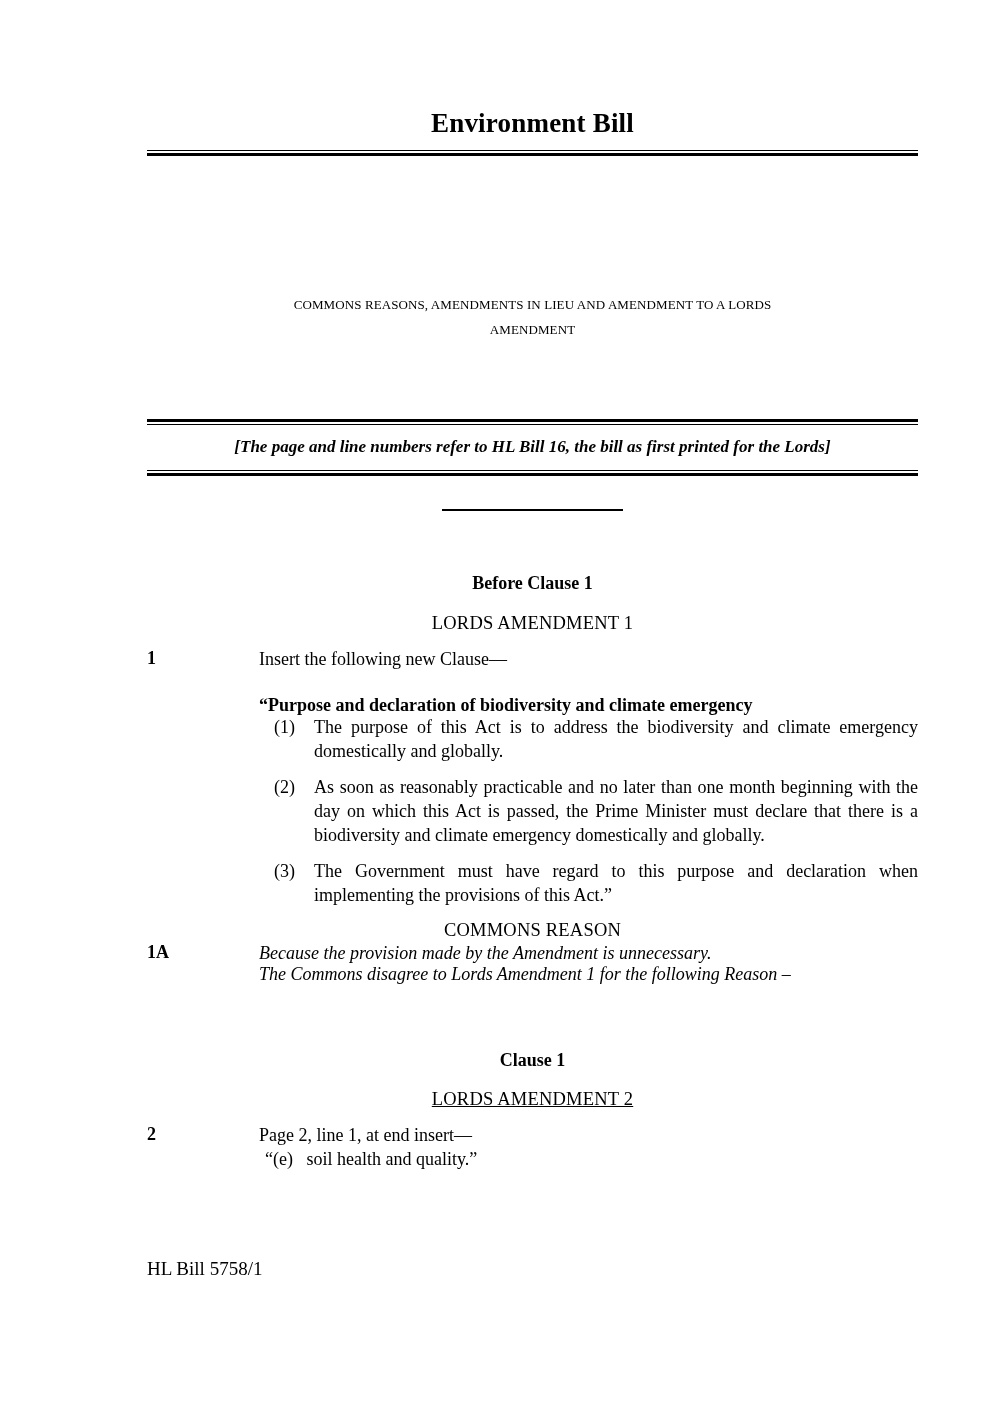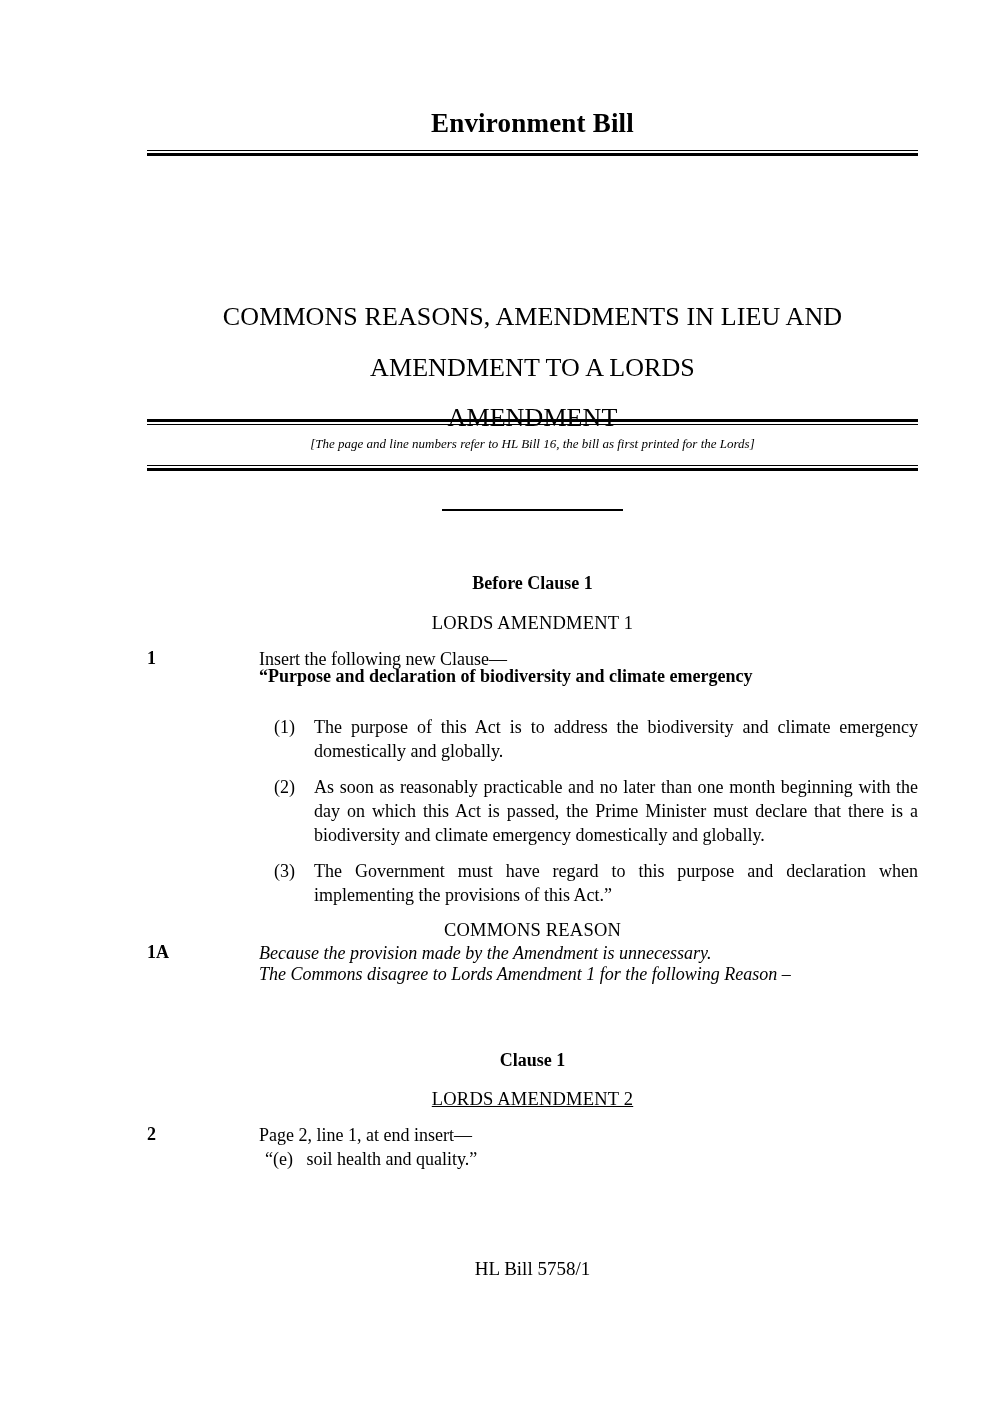--- a/index.html
+++ b/index.html
@@ -53,44 +53,45 @@
   }
   .rule-double-title .thick {
     height: 3px;
     background: #000;
   }
 
   
   .doc-subtitle {
     top: 292px;
     text-align: center;
-    font-size: 26px;
+    font-size: 13px;
     line-height: 1.95;
     letter-spacing: 0.1px;
   }
 
   
   .note-band {
     position: absolute;
     left: 110px;
     width: 771px;
     top: 419px;
   }
   .note-band .rule-top .thick { height: 3px; background: #000; }
   .note-band .rule-top .gap   { height: 2px; }
   .note-band .rule-top .thin  { height: 1px; background: #000; }
   .note-band .rule-bot .thin  { height: 1px; background: #000; }
   .note-band .rule-bot .gap   { height: 2px; }
   .note-band .rule-bot .thick { height: 3px; background: #000; }
   .note-text {
     text-align: center;
     font-style: italic;
-    font-size: 13px;
+    font-size: 17px;
     padding: 11px 0 12px 0;
     line-height: 1.3;
+    font-weight: bold;
   }
 
   
   .short-divider {
     position: absolute;
     top: 509px;
     left: 405px;
     width: 181px;
     height: 2px;
     background: #000;
@@ -159,21 +160,21 @@
   }
 
   
   .footer {
     position: absolute;
     left: 110px;
     width: 771px;
     top: 1258px;
     font-size: 19px;
     display: flex;
-    justify-content: center;
+    justify-content: flex-start;
     align-items: baseline;
   }
 </style>
 </head>
 <body>
 
 <div class="page">
 
   <div class="col doc-title">Environment Bill</div>
   <div class="rule-double-title">
@@ -205,21 +206,21 @@
 
   <div class="col centre-head-bold" style="top:573px;">Before Clause 1</div>
 
   <div class="col centre-head-caps" style="top:613px;">LORDS AMENDMENT 1</div>
 
   <div class="amd-row" style="top:648px;">
     <div class="amd-num">1</div>
     <div class="amd-body">Insert the following new Clause—</div>
   </div>
 
-  <div class="amd-row" style="top:665px;">
+  <div class="amd-row" style="top:694px;">
     <div class="amd-body">
       <div class="clause-heading">“Purpose and declaration of biodiversity and climate emergency</div>
     </div>
   </div>
 
   <div class="amd-row" style="top:716px;">
     <div class="sub">
       <span class="marker">(1)</span>
       <span>The purpose of this Act is to address the biodiversity and climate emergency domestically and globally.</span>
     </div>

